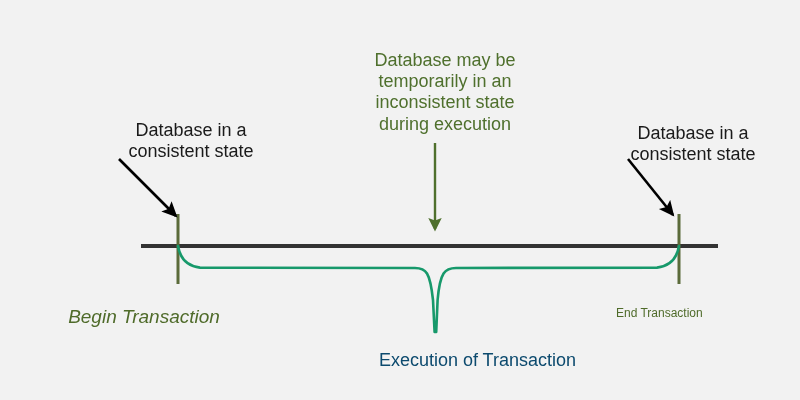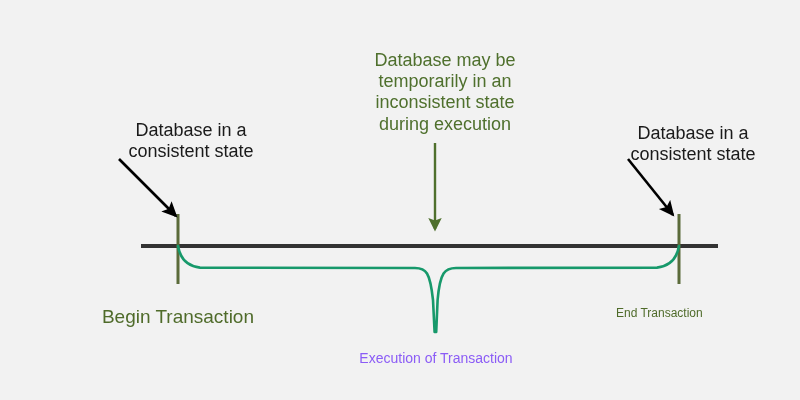--- a/index.html
+++ b/index.html
@@ -53,39 +53,40 @@
     top: 34px;
     width: 200px;
     text-align: center;
     font-size: 18px;
     color: #4f702d;
   }
   #label-begin-transaction {
     left: 18px;
     top: 290px;
     width: 220px;
-    text-align: right;
+    text-align: center;
     font-size: 19px;
     color: #4f6b2a;
+    font-style: italic;
   }
   #label-end-transaction {
     left: 600px;
     top: 290px;
     width: 190px;
     text-align: left;
     font-size: 12px;
     color: #4f6b2a;
   }
   #label-execution {
     left: 280px;
     top: 334px;
     width: 280px;
-    text-align: center;
-    font-size: 14px;
-    color: #8b5cf6;
+    text-align: right;
+    font-size: 18px;
+    color: #0c4a6e;
   }
 </style>
 </head>
 <body>
 
 <div id="canvas">
 
   <svg id="diagram-svg" viewBox="0 0 800 400">
     <defs>
       <marker id="arrowhead-black" markerWidth="7" markerHeight="7" refX="5.2" refY="3.1" orient="auto" markerUnits="strokeWidth">

